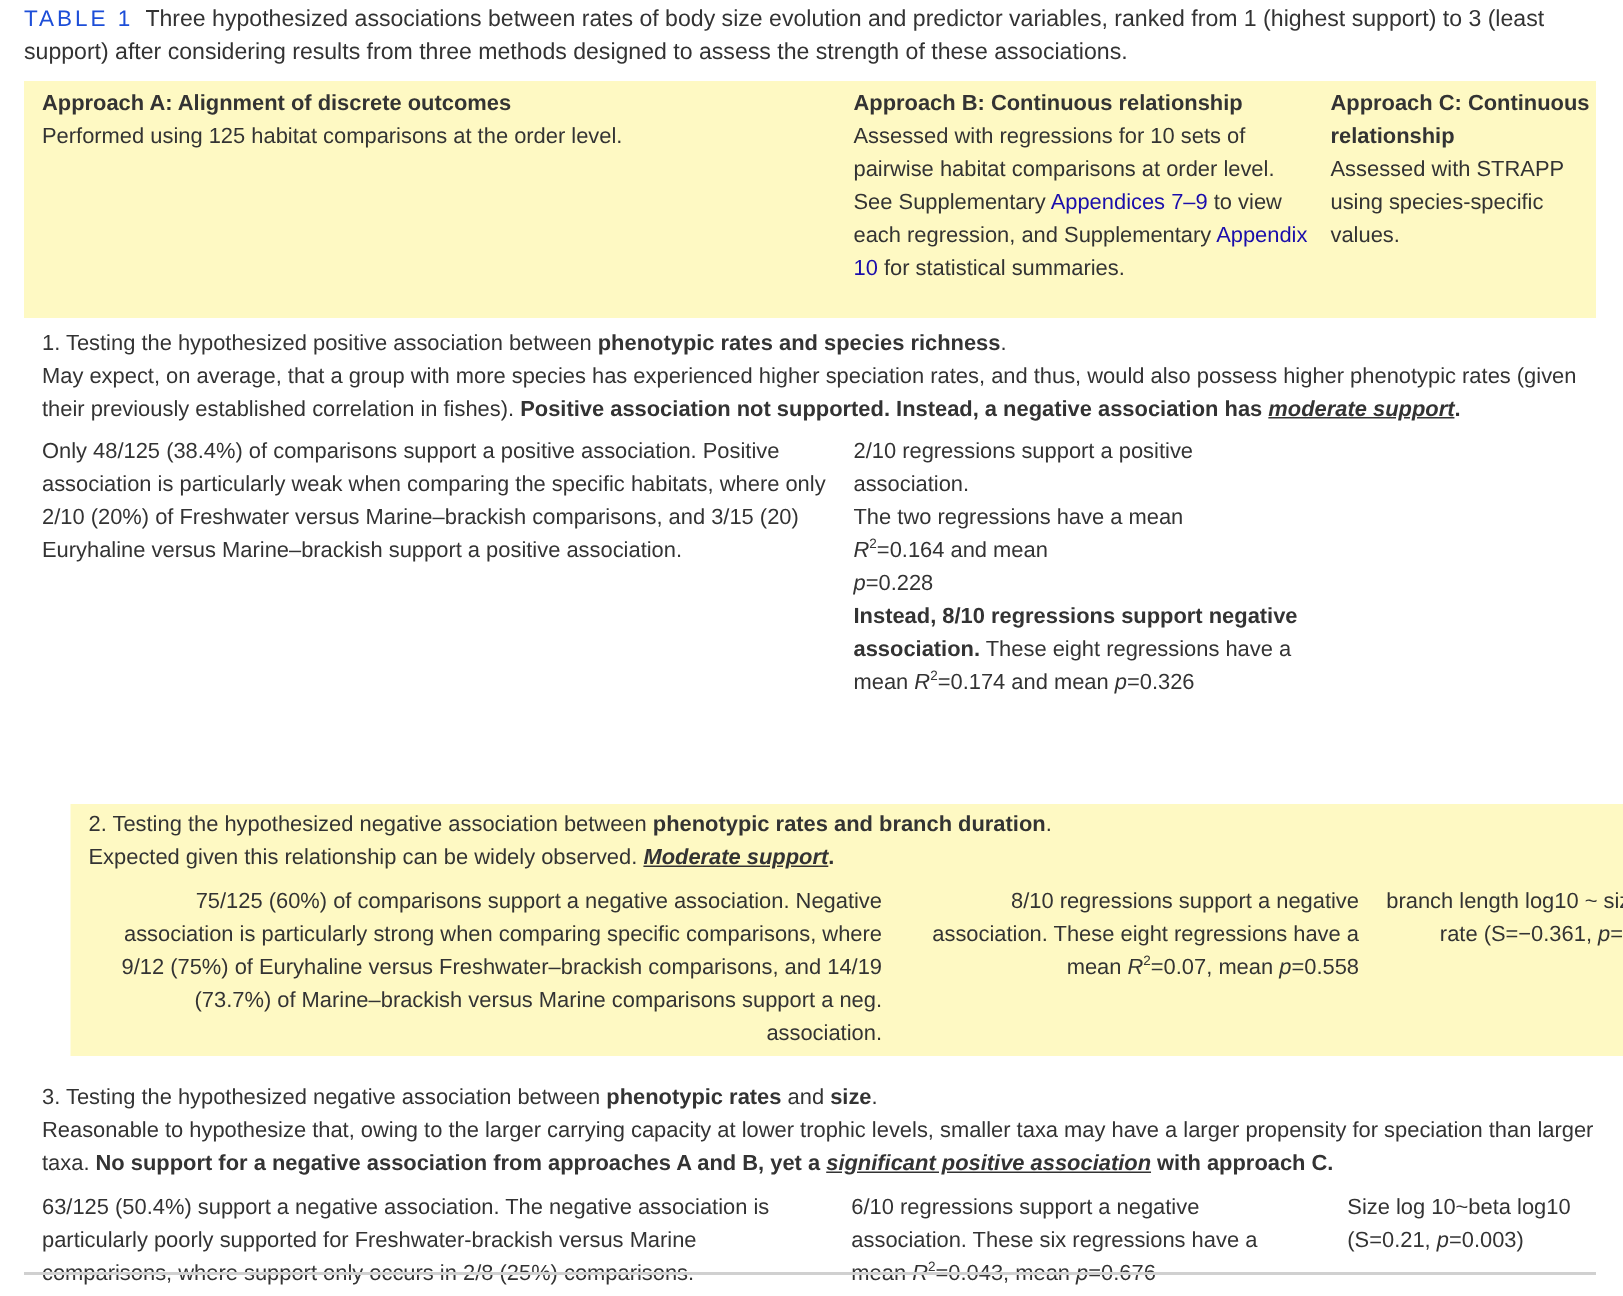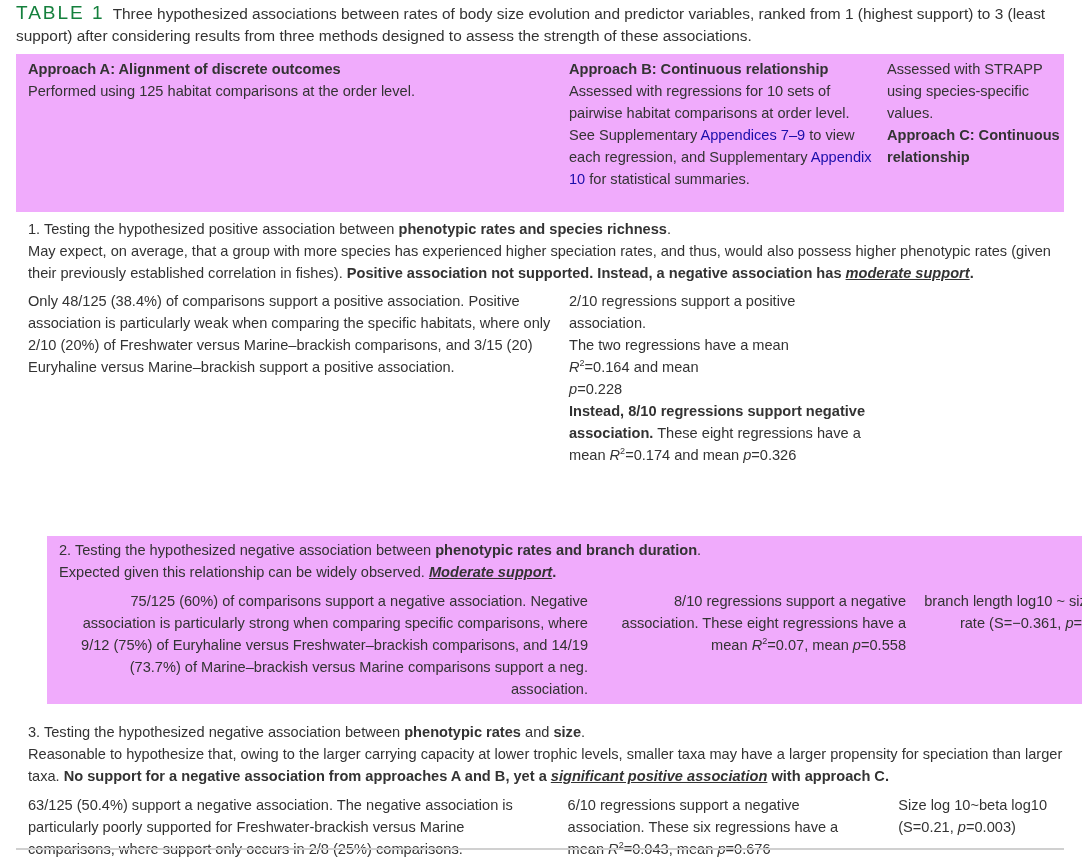--- a/index.html
+++ b/index.html
@@ -1,21 +1,21 @@
 <!DOCTYPE html>
 <html><head>
   <meta charset="utf-8">
   <style>
     html, body { margin:0; padding:0; background:#ffffff; }
     body { width:1082px; height:864px; overflow:hidden; font-family:"Liberation Sans", sans-serif; color:#333333; font-size:14.6px; }
     .caption { position:absolute; left:16px; top:2px; width:1050px; line-height:22px; font-size:15.4px; color:#333; }
-    .caption .lbl { letter-spacing:2px; color:#15803d; font-size:19px; margin-right:8px;text-align:center; }
+    .caption .lbl { letter-spacing:2px; color:#1d4ed8; font-size:15px; margin-right:8px;text-align:center; }
     .tbl { position:absolute; left:16px; width:1048px; }
     .row { display:flex; }
-    .shade { background:#f0abfc; }
+    .shade { background:#fef9c3; }
     .cell { box-sizing:border-box; line-height:22px; padding:0 0 0 12px; }
     .cA { width:541px; }
     .cB { width:318px; }
     .cC { width:189px; }
     .full { width:1048px; padding-left:12px; line-height:22px; box-sizing:border-box; }
     b { font-weight:bold; color:#333; }
     a { color:#1a0dab; text-decoration:none; }
     .u { text-decoration:underline; font-style:italic; font-weight:bold; }
     i.v { font-style:italic; }
     sup { font-size:9px; line-height:0; vertical-align:super; }
@@ -33,22 +33,22 @@
     <div class="cell cA">
       <div><b>Approach A: Alignment of discrete outcomes</b></div>
       <div>Performed using 125 habitat comparisons at the order level.</div>
     </div>
     <div class="cell cB">
       <div><b>Approach B: Continuous relationship</b></div>
       <div>Assessed with regressions for 10 sets of pairwise habitat comparisons at order level.</div>
       <div><span>See Supplementary </span><a>Appendices 7–9</a><span> to view each regression, and Supplementary </span><a>Appendix 10</a><span> for statistical summaries.</span></div>
     </div>
     <div class="cell cC">
+      <div><b>Approach C: Continuous relationship</b></div>
       <div>Assessed with STRAPP using species-specific values.</div>
-      <div><b>Approach C: Continuous relationship</b></div>
     </div>
   </div>
 </div>
 
 <div class="tbl" style="top:218px;">
   <div class="full">
     <span>1. Testing the hypothesized positive association between </span><b>phenotypic rates and species richness</b><span>.</span><br>
     <span>May expect, on average, that a group with more species has experienced higher speciation rates, and thus, would also possess higher phenotypic rates (given their previously established correlation in fishes). </span><b>Positive association not supported. Instead, a negative association has </b><span class="u">moderate support</span><b>.</b>
   </div>
   <div class="row" style="margin-top:6px;">

